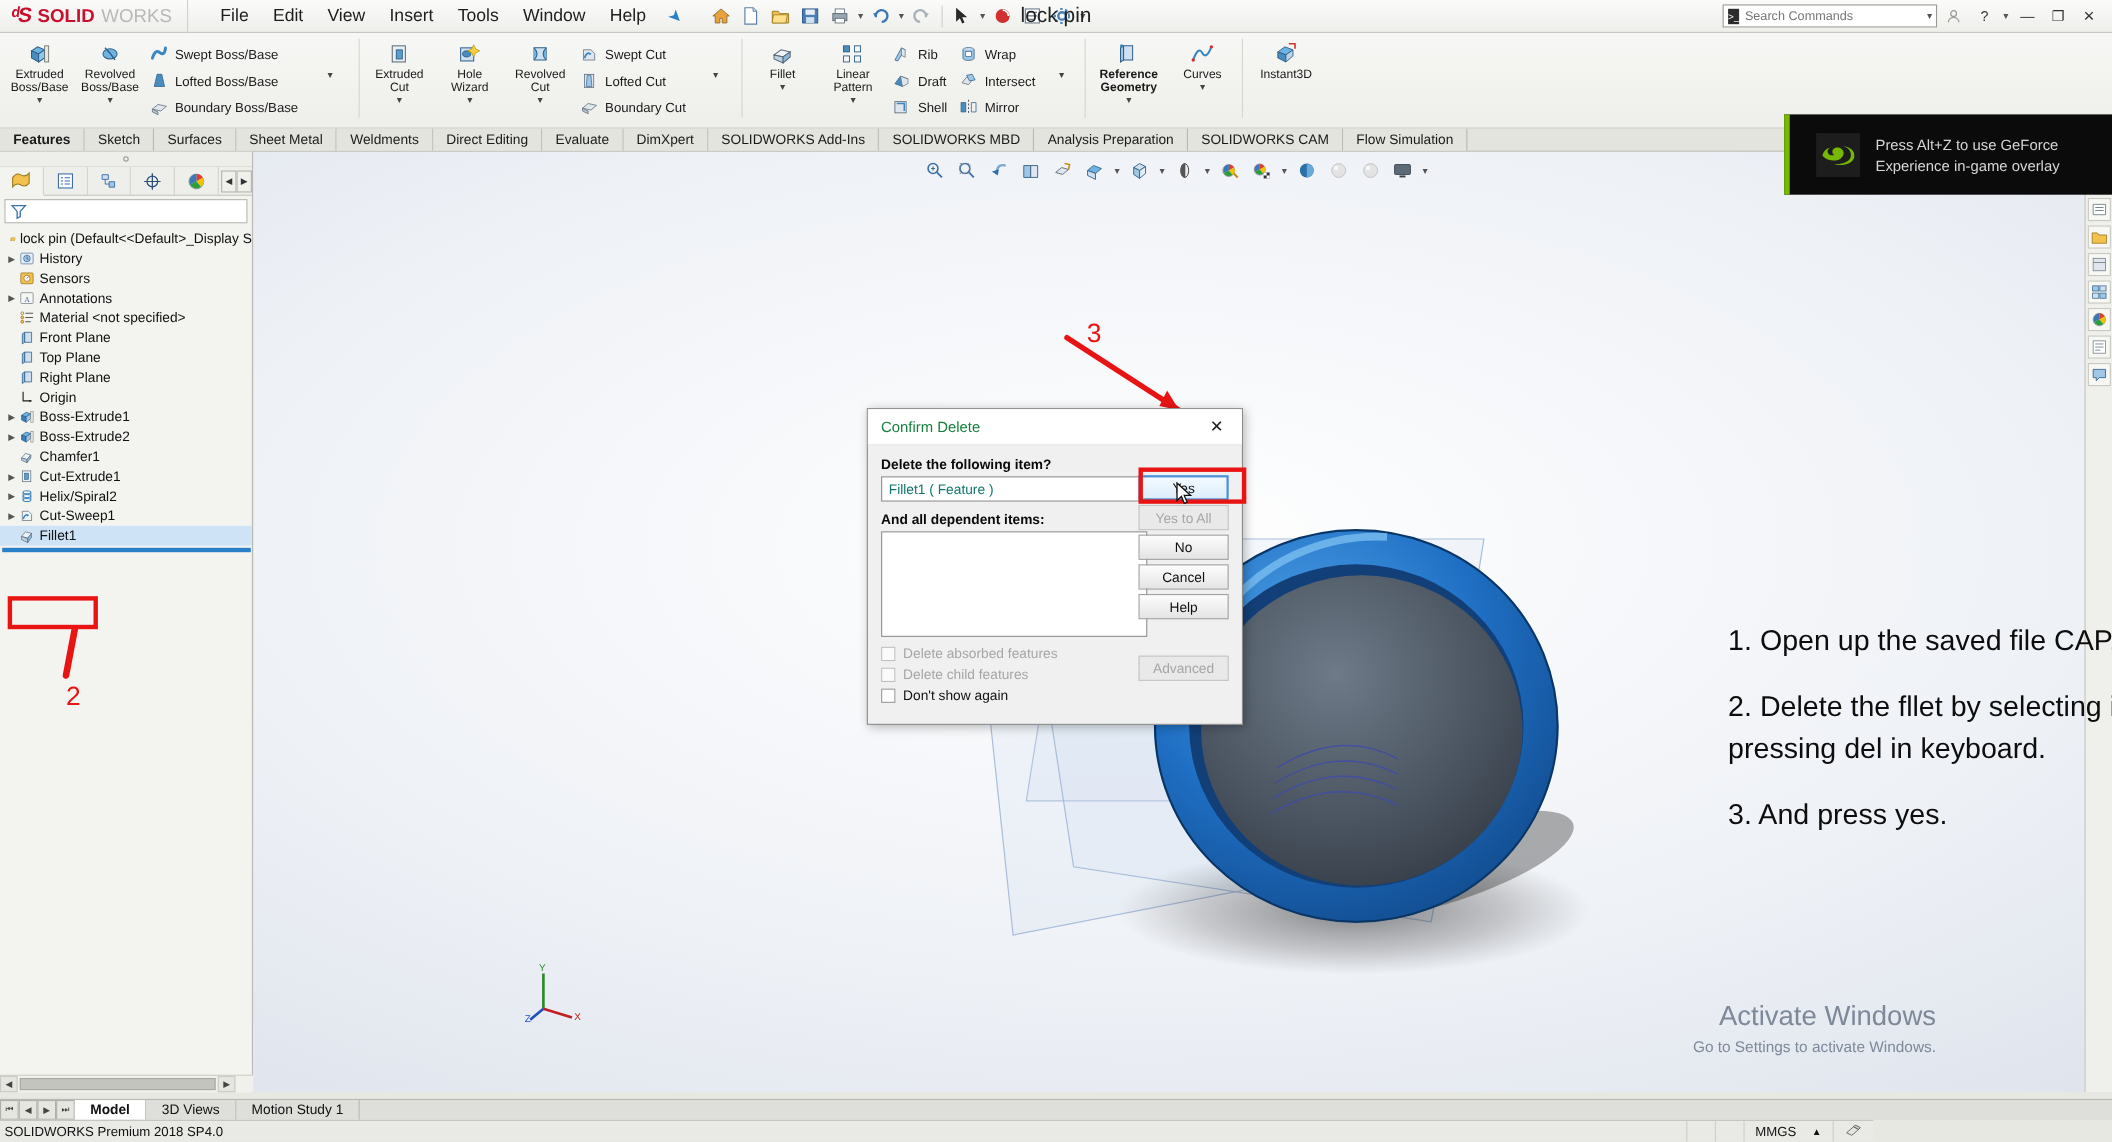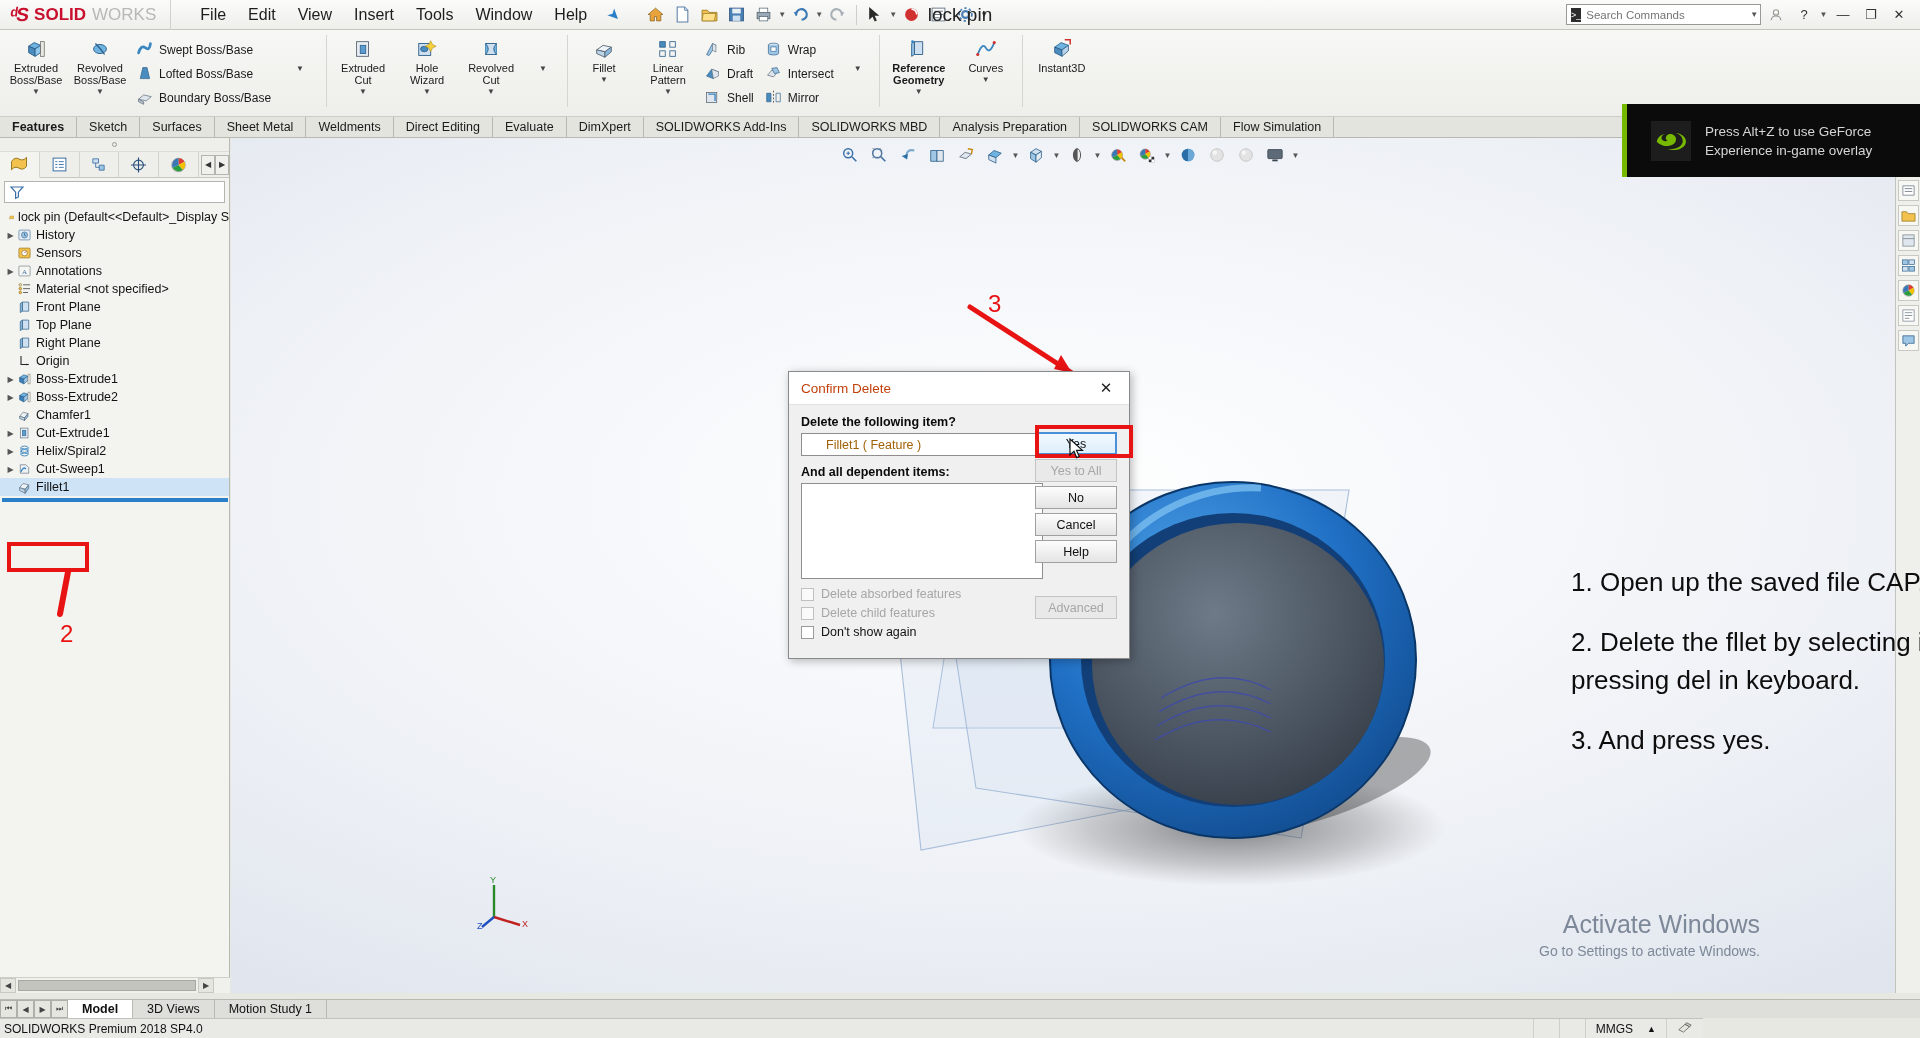--- a/index.html
+++ b/index.html
@@ -118,27 +118,27 @@
   #watermark{ position:absolute; right:160px; bottom:34px; text-align:right; color:#7d8899;
      user-select:none;}
   #watermark .w1{ font-size:25px; }
   #watermark .w2{ font-size:14px; margin-top:4px;}
 
   
   #dialog{ position:absolute; left:788px; top:371px; width:342px; height:288px;
      background:#f0f0f0; border:1px solid #8a8a8a; box-shadow:2px 2px 9px rgba(0,0,0,.28);}
   #dlg-title{ height:33px; background:#fff; border-bottom:1px solid #e2e2e2;
      display:flex;align-items:center; padding:0 6px 0 12px;}
-  #dlg-title .t{ font-size:13.5px; color:#c2410c;}
+  #dlg-title .t{ font-size:13.5px; color:#15803d;}
   #dlg-close{ margin-left:auto; width:34px;height:31px;display:flex;align-items:center;justify-content:center;
      font-size:15px;color:#222;}
   #dlg-body{ position:relative; height:235px; padding:10px 12px;}
   .dlg-lab{ font-size:12.5px; color:#0a0a0a; margin-bottom:4px; font-weight:bold;}
   .dlg-input{ width:242px;height:23px;border:1px solid #8e8e8e;background:#fff;
-     display:flex;align-items:center;padding-left:24px;font-size:12.5px;color:#a16207;}
+     display:flex;align-items:center;padding-left:6px;font-size:12.5px;color:#0f766e;}
   .dlg-list{ width:242px;height:96px;border:1px solid #8e8e8e;background:#fff;}
   .dlg-chk{ display:flex;align-items:center;gap:7px; margin-top:5px;}
   .cbox{ width:13px;height:13px;border:1px solid #9a9a9a;background:#fff;}
   .cbox.dis{ border-color:#c0c0c0; background:#fafafa;}
   .chk-lbl{ font-size:12.5px;}
   .chk-lbl.dis{ color:#a6a6a6;}
   .dlgbtn{ position:absolute; right:12px; width:82px;height:23px;
      background:linear-gradient(#fdfdfd,#e4e4e4); border:1px solid #a0a0a0;
      display:flex;align-items:center;justify-content:center; font-size:12.5px;color:#111;}
   .dlgbtn.primary{ background:linear-gradient(#f2f9ff,#ddeefb); border:2px solid #4a90d9;}
@@ -362,20 +362,43 @@
       <span class="lbl">Hole<br>Wizard</span>
       <span class="caret">▼</span>
     </div>
     <div class="bigbtn">
       <svg class="ico" viewBox="0 0 24 24">
         <path d="M6 6 h12 v12 h-12 Z" fill="#cfe0f0" stroke="#2d5f8a" stroke-width="1"></path>
         <path d="M6 6 q6 6 0 12 M18 6 q-6 6 0 12" fill="#6fb3e0" stroke="#2d5f8a" stroke-width="1"></path>
       </svg>
       <span class="lbl">Revolved<br>Cut</span>
       <span class="caret">▼</span>
+    </div>
+    <div class="smallcol">
+      <div class="smallbtn">
+        <svg class="ico-s" viewBox="0 0 20 20">
+            <path d="M4 5 h8 l4 4 v7 h-12 Z" fill="#dfe6ed" stroke="#5a6875" stroke-width=".8"></path>
+            <path d="M5 14 q3 -8 7 -4" fill="none" stroke="#3a86c0" stroke-width="2"></path>
+          </svg>
+        <span class="lbl">Swept Cut</span>
+      </div>
+      <div class="smallbtn">
+        <svg class="ico-s" viewBox="0 0 20 20">
+            <rect x="5" y="3" width="10" height="14" fill="#dfe6ed" stroke="#5a6875" stroke-width=".8"></rect>
+            <path d="M8 4 h4 l1 12 h-6 Z" fill="#9fc6e4" stroke="#2d5f8a" stroke-width=".7"></path>
+          </svg>
+        <span class="lbl">Lofted Cut</span>
+      </div>
+      <div class="smallbtn">
+        <svg class="ico-s" viewBox="0 0 20 20">
+            <path d="M3 11 l6 -5 l9 2 l-6 5 Z" fill="#dfe6ed" stroke="#5a6875" stroke-width=".8"></path>
+            <path d="M3 11 v3 l6 3 v-3z" fill="#b9c4cf" stroke="#5a6875" stroke-width=".8"></path>
+          </svg>
+        <span class="lbl">Boundary Cut</span>
+      </div>
     </div>
     <div style="width:40px;padding-top:26px;text-align:center;">
       <span class="caret">▼</span>
     </div>
   </div>
   <div class="rsep"></div>
 
   <div class="rgroup">
     <div class="bigbtn">
       <svg class="ico" viewBox="0 0 24 24">

